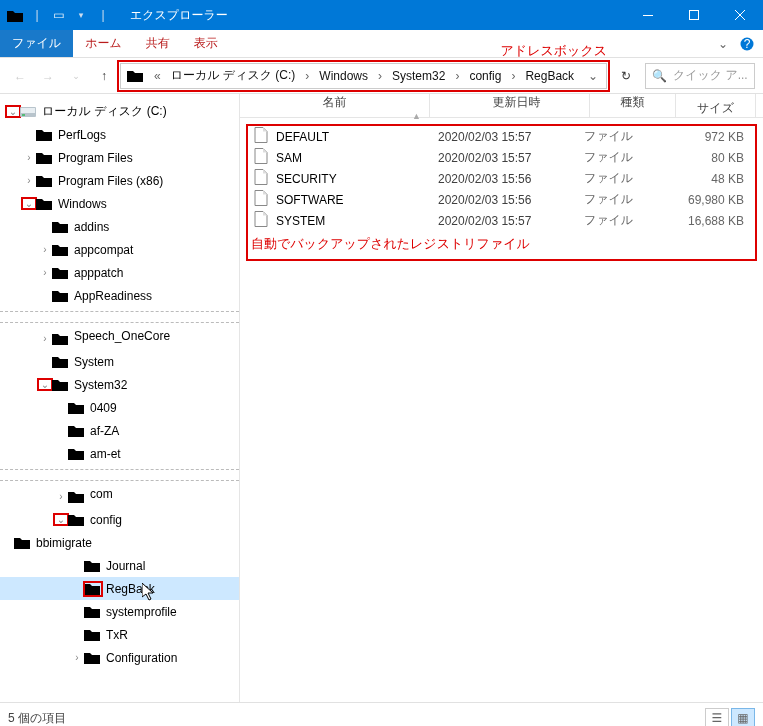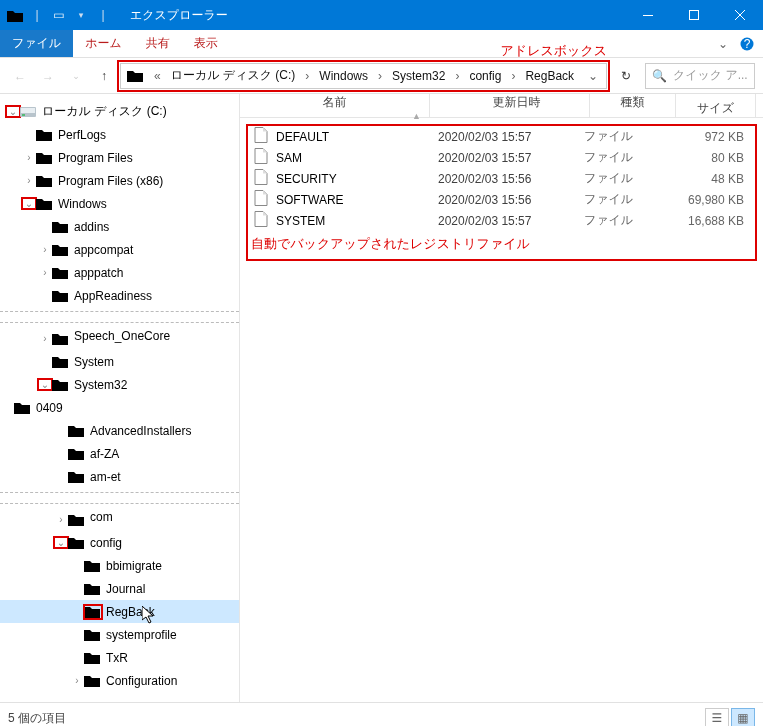--- a/index.html
+++ b/index.html
@@ -286,38 +286,28 @@
       <div class="tree-row" style="padding-left:38px;position:relative">
       <span class="expander redbox">⌄</span>
       <span class="icon">
           <svg class="folder" viewBox="0 0 16 13">
             <use href="#folder-g"></use>
           </svg>
         </span>
       <span>System32</span>
 
     </div>
-      <div class="tree-row" style="position:relative">
+      <div class="tree-row" style="padding-left:54px;position:relative">
       <span class="expander"></span>
       <span class="icon">
           <svg class="folder" viewBox="0 0 16 13">
             <use href="#folder-g"></use>
           </svg>
         </span>
       <span>0409</span>
-
-    </div>
-      <div class="tree-row" style="padding-left:54px;position:relative">
-      <span class="expander"></span>
-      <span class="icon">
-          <svg class="folder" viewBox="0 0 16 13">
-            <use href="#folder-g"></use>
-          </svg>
-        </span>
-      <span>AdvancedInstallers</span>
 
     </div>
       <div class="tree-row" style="padding-left:54px;position:relative">
       <span class="expander"></span>
       <span class="icon">
           <svg class="folder" viewBox="0 0 16 13">
             <use href="#folder-g"></use>
           </svg>
         </span>
       <span>af-ZA</span>
@@ -347,21 +337,21 @@
       <div class="tree-row" style="padding-left:54px;position:relative">
       <span class="expander redbox">⌄</span>
       <span class="icon">
           <svg class="folder" viewBox="0 0 16 13">
             <use href="#folder-g"></use>
           </svg>
         </span>
       <span>config</span>
 
     </div>
-      <div class="tree-row" style="padding-left:70px;position:relative">
+      <div class="tree-row" style="position:relative">
       <span class="expander"></span>
       <span class="icon">
           <svg class="folder" viewBox="0 0 16 13">
             <use href="#folder-g"></use>
           </svg>
         </span>
       <span>bbimigrate</span>
 
     </div>
       <div class="tree-row" style="padding-left:70px;position:relative">

